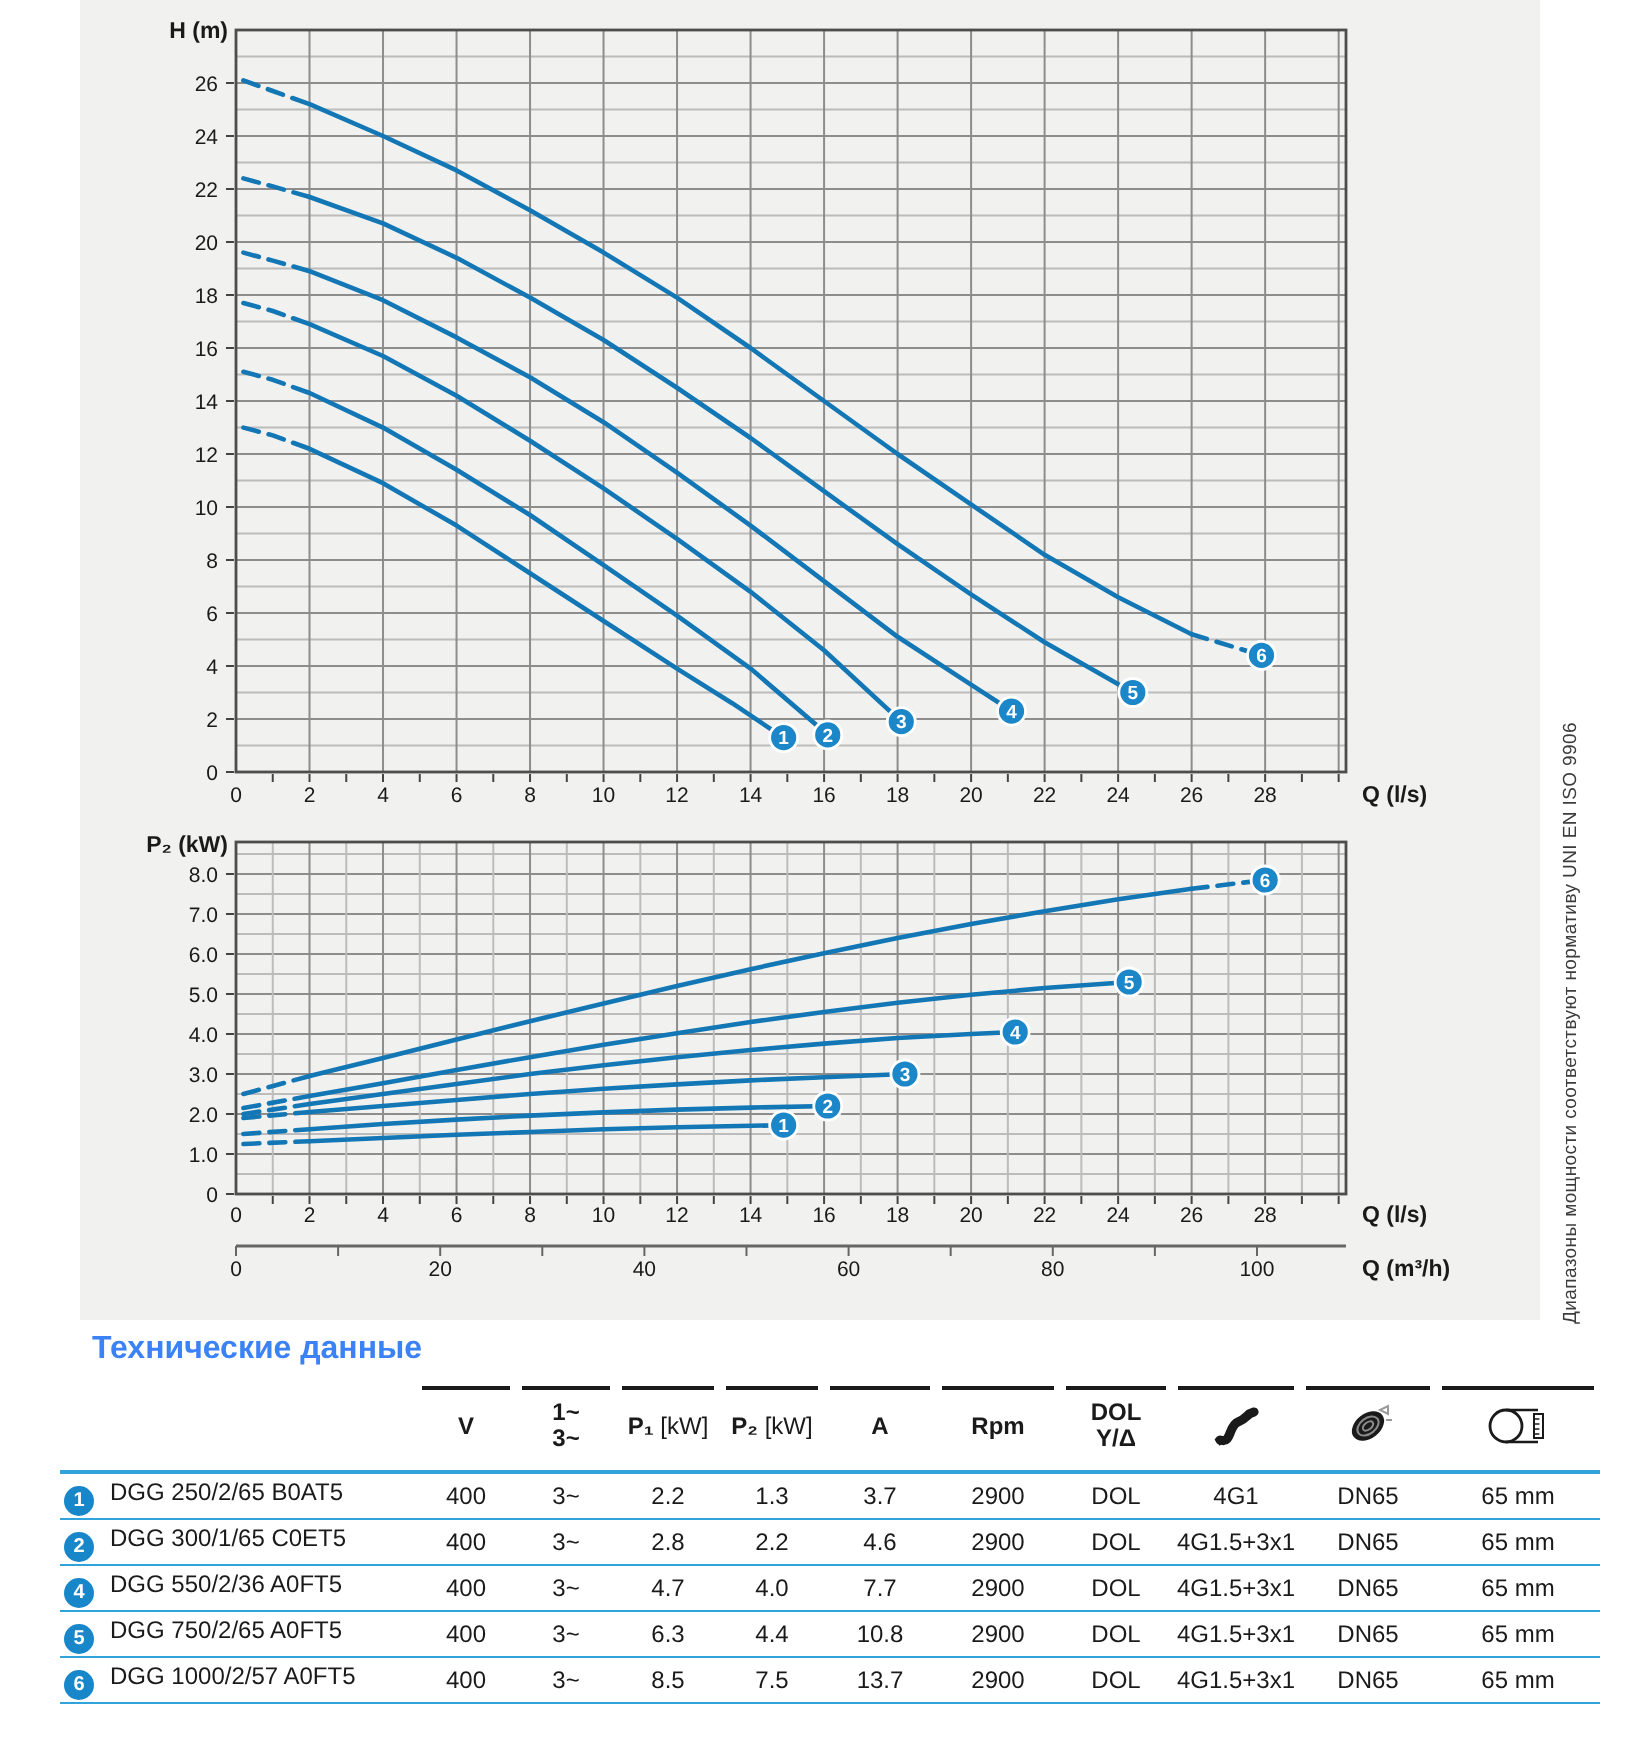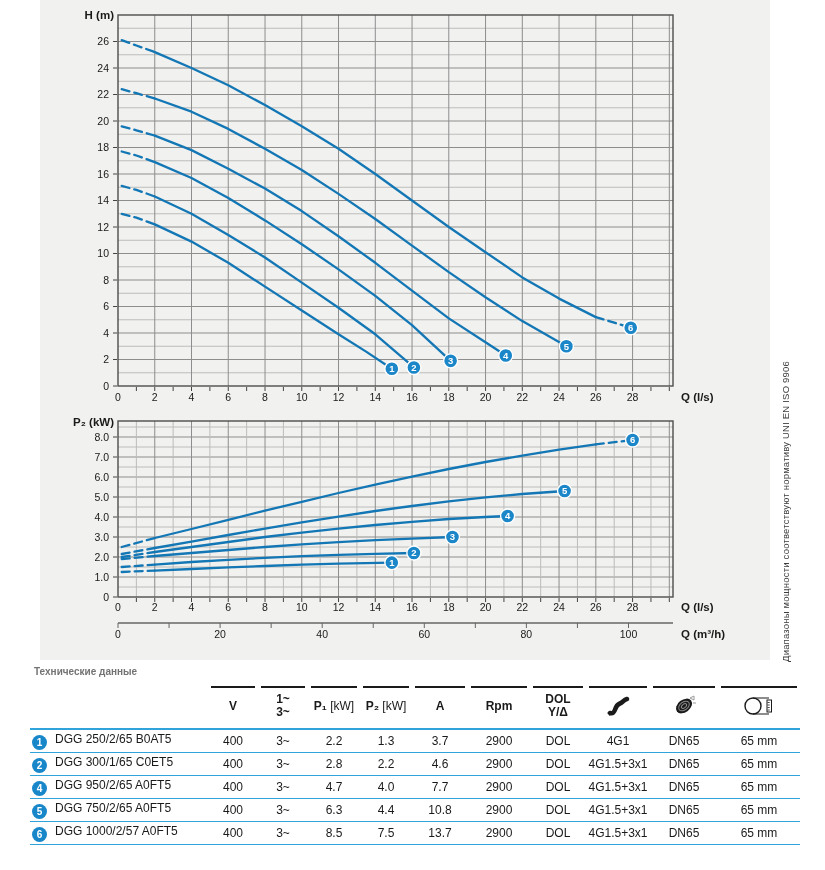--- a/index.html
+++ b/index.html
@@ -8,21 +8,21 @@
     font-family:"Liberation Sans",sans-serif;color:#1a1a1a;overflow:hidden;
   }
   #charts{position:absolute;left:0;top:0;}
   #charts text{font-family:"Liberation Sans",sans-serif;}
   .vnote{
     position:absolute;left:780px;top:328px;height:334px;width:16px;
     writing-mode:vertical-rl;transform:rotate(180deg);
     font-size:9.5px;color:#3d3d3d;white-space:nowrap;letter-spacing:.2px;
   }
   .tbl-wrap{position:absolute;left:30px;top:666px;width:770px;}
-  .tbl-title{color:#737373;font-weight:bold;font-size:10px;margin:0 0 9px 4px;}
+  .tbl-title{color:#3b82f6;font-weight:bold;font-size:16px;margin:0 0 9px 16px;}
   table{border-collapse:collapse;width:770px;table-layout:fixed;}
   thead tr{border-bottom:2px solid #2fa3da;}
   th{
     font-size:12px;font-weight:bold;text-align:center;vertical-align:middle;
     padding:3px 0 5px;position:relative;line-height:13px;height:34px;
   }
   th.topline::before{
     content:"";position:absolute;left:3px;right:3px;top:0;
     border-top:2px solid #1a1a1a;
   }
@@ -499,21 +499,21 @@
           <td>2.8</td>
           <td>2.2</td>
           <td>4.6</td>
           <td>2900</td>
           <td>DOL</td>
           <td>4G1.5+3x1</td>
           <td>DN65</td>
           <td>65 mm</td>
         </tr>
         <tr>
-          <td class="model"><span class="badge">4</span><span>DGG 950/2/65 A0FT5</span></td>
+          <td class="model"><span class="badge">4</span><span>DGG 550/2/36 A0FT5</span></td>
           <td>400</td>
           <td>3~</td>
           <td>4.7</td>
           <td>4.0</td>
           <td>7.7</td>
           <td>2900</td>
           <td>DOL</td>
           <td>4G1.5+3x1</td>
           <td>DN65</td>
           <td>65 mm</td>

